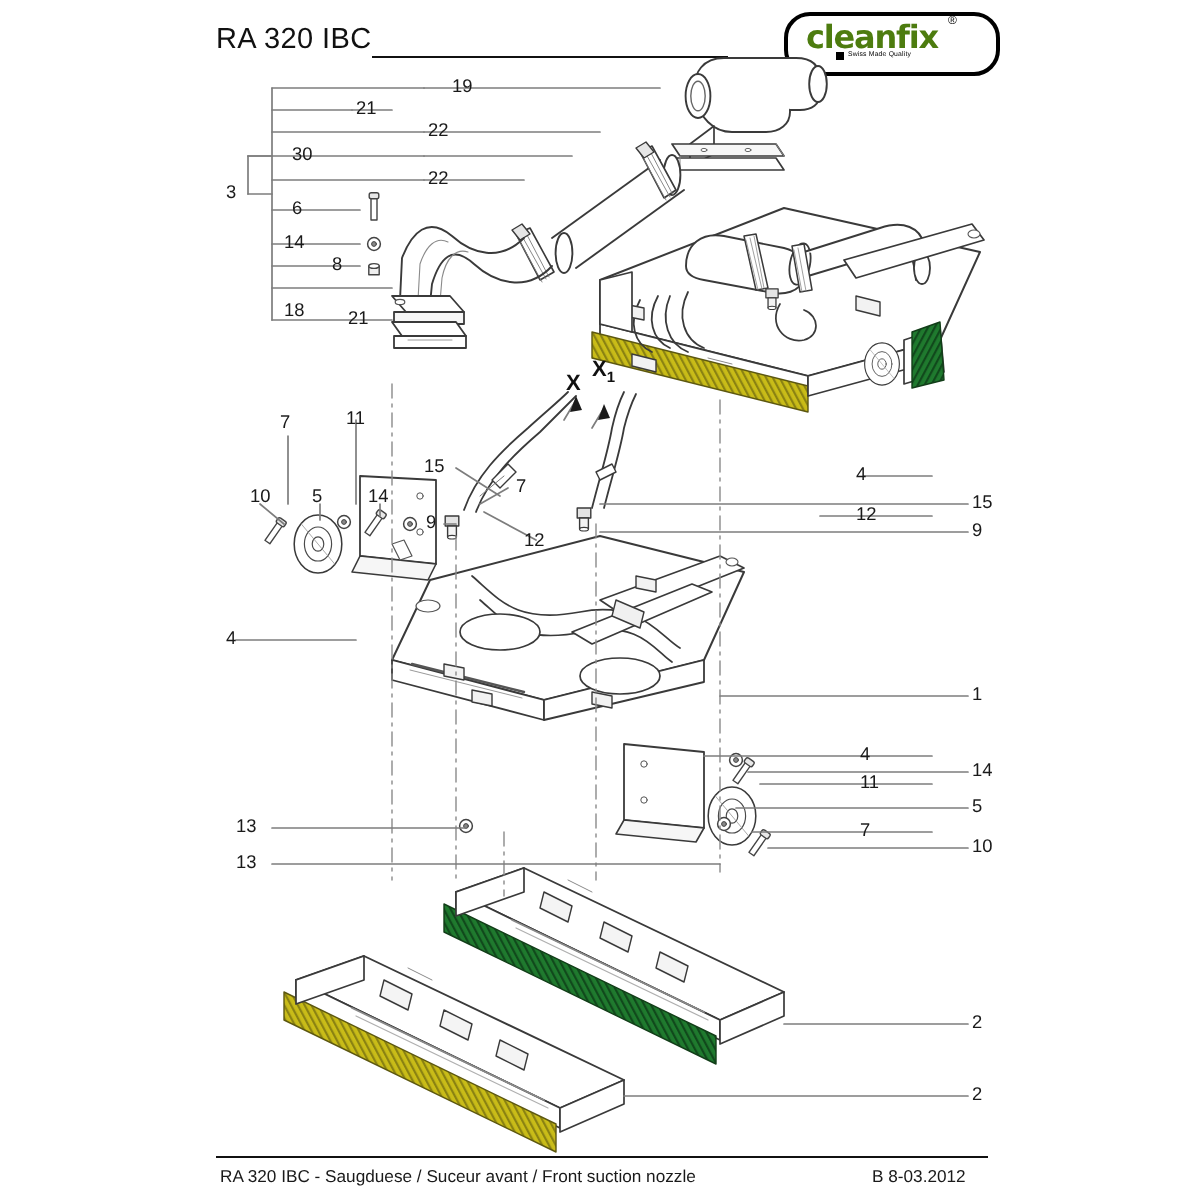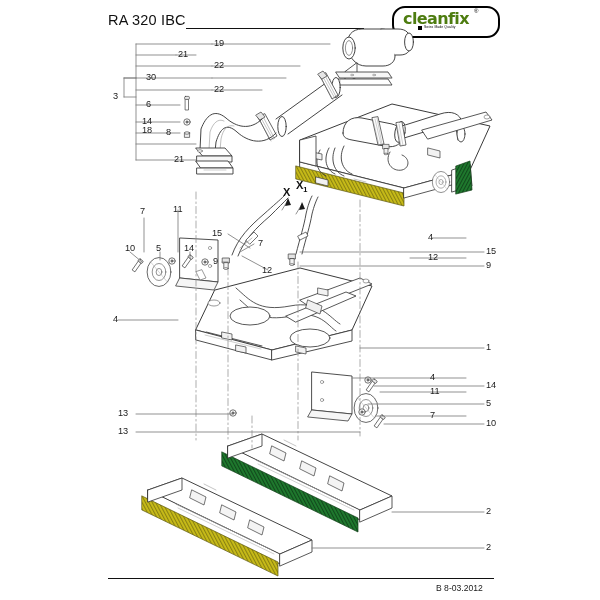--- a/index.html
+++ b/index.html
@@ -392,30 +392,30 @@
       </g>
 
       <g fill="#1a1a1a">
         <path d="M288,198 L285,206 L291,205 Z"></path>
         <path d="M302,202 L299,210 L305,209 Z"></path>
       </g>
 
     </g>
   </svg>
 
-  <div class="num abs" style="left:214px;top:39px;">19</div>
+  <div class="num abs" style="left:226px;top:39px;">19</div>
   <div class="num abs" style="left:178px;top:50px;">21</div>
   <div class="num abs" style="left:214px;top:61px;">22</div>
   <div class="num abs" style="left:146px;top:73px;">30</div>
   <div class="num abs" style="left:214px;top:85px;">22</div>
   <div class="num abs" style="left:113px;top:92px;">3</div>
   <div class="num abs" style="left:146px;top:100px;">6</div>
   <div class="num abs" style="left:142px;top:117px;">14</div>
   <div class="num abs" style="left:166px;top:128px;">8</div>
-  <div class="num abs" style="left:142px;top:126px;">18</div>
+  <div class="num abs" style="left:142px;top:151px;">18</div>
   <div class="num abs" style="left:174px;top:155px;">21</div>
 
   <div class="num abs" style="left:140px;top:207px;">7</div>
   <div class="num abs" style="left:173px;top:205px;">11</div>
   <div class="num abs" style="left:125px;top:244px;">10</div>
   <div class="num abs" style="left:156px;top:244px;">5</div>
   <div class="num abs" style="left:184px;top:244px;">14</div>
   <div class="num abs" style="left:212px;top:229px;">15</div>
   <div class="num abs" style="left:213px;top:257px;">9</div>
   <div class="num abs" style="left:258px;top:239px;">7</div>
@@ -436,15 +436,16 @@
   <div class="num abs" style="left:486px;top:507px;">2</div>
   <div class="num abs" style="left:486px;top:543px;">2</div>
 
   <div class="num abs" style="left:118px;top:409px;">13</div>
   <div class="num abs" style="left:118px;top:427px;">13</div>
 
   <div class="xlbl abs" style="left:283px;top:186px;">X</div>
   <div class="xsub abs" style="left:296px;top:179px;"><span>X</span><sub>1</sub></div>
 
   <div class="abs" id="foot-rule"></div>
+  <div class="abs" id="foot-left">RA 320 IBC - Saugduese / Suceur avant / Front suction nozzle</div>
   <div class="abs" id="foot-right">B 8-03.2012</div>
 
 </div>
 
 </body></html>

